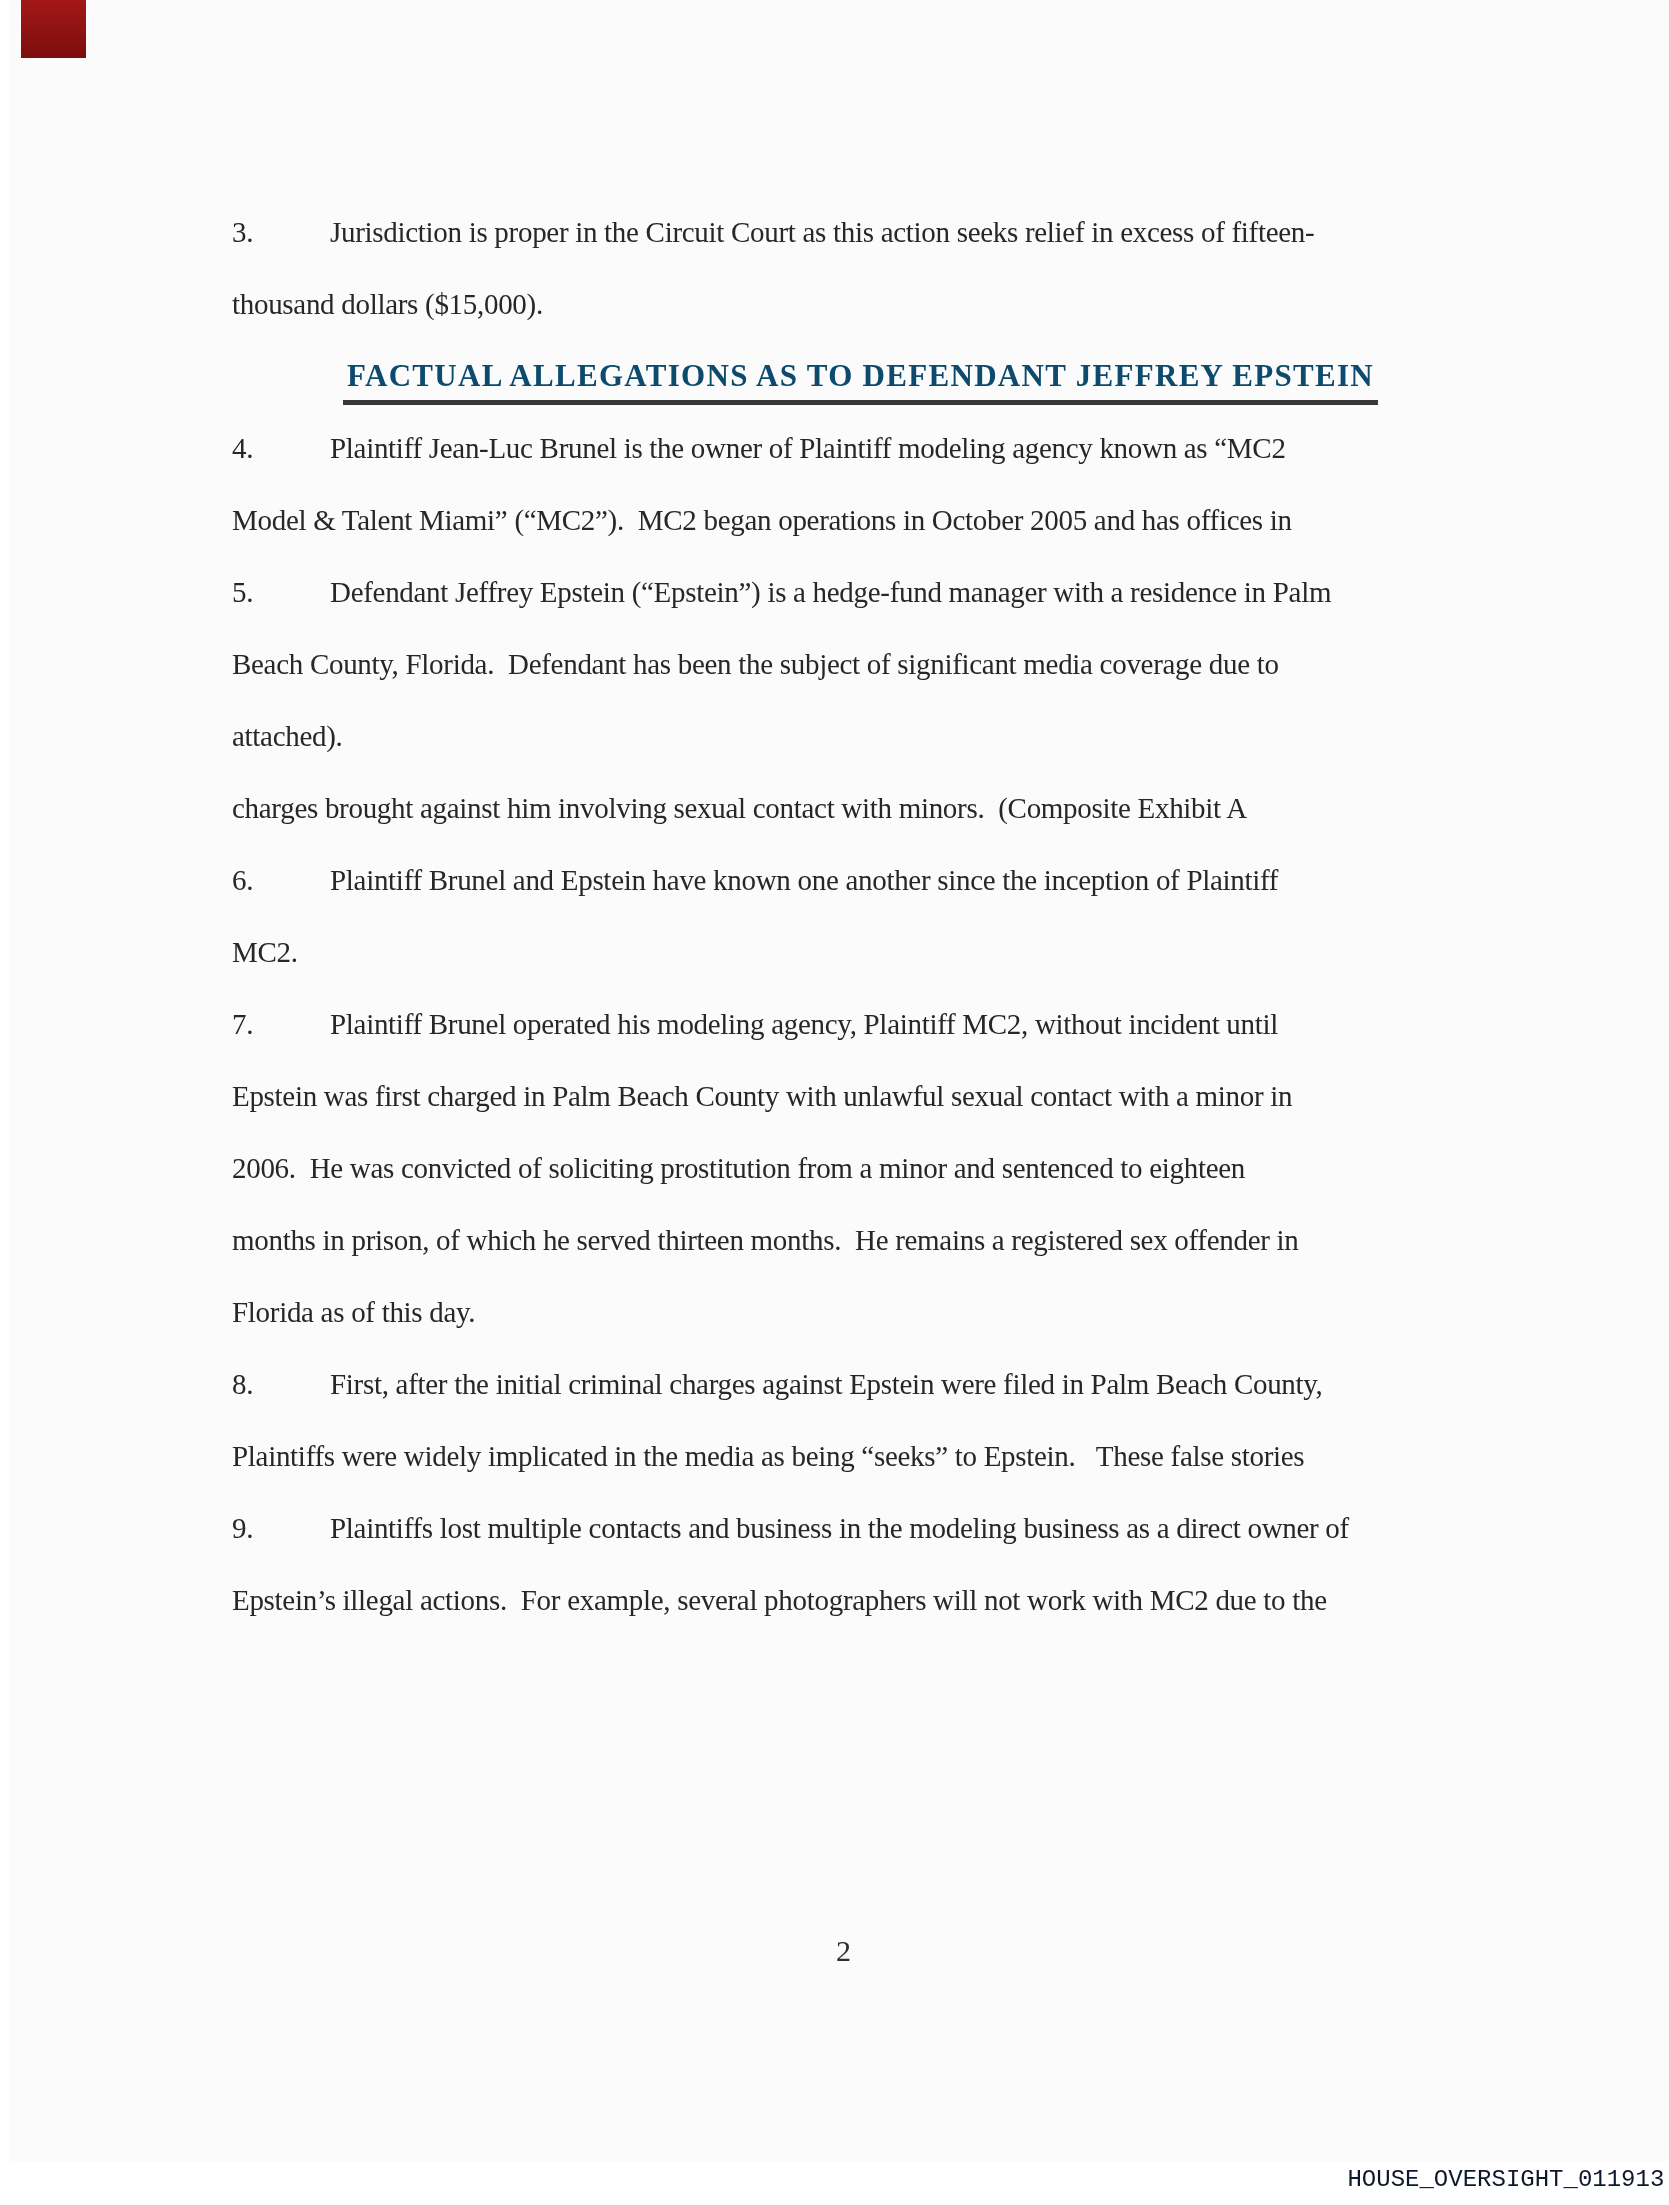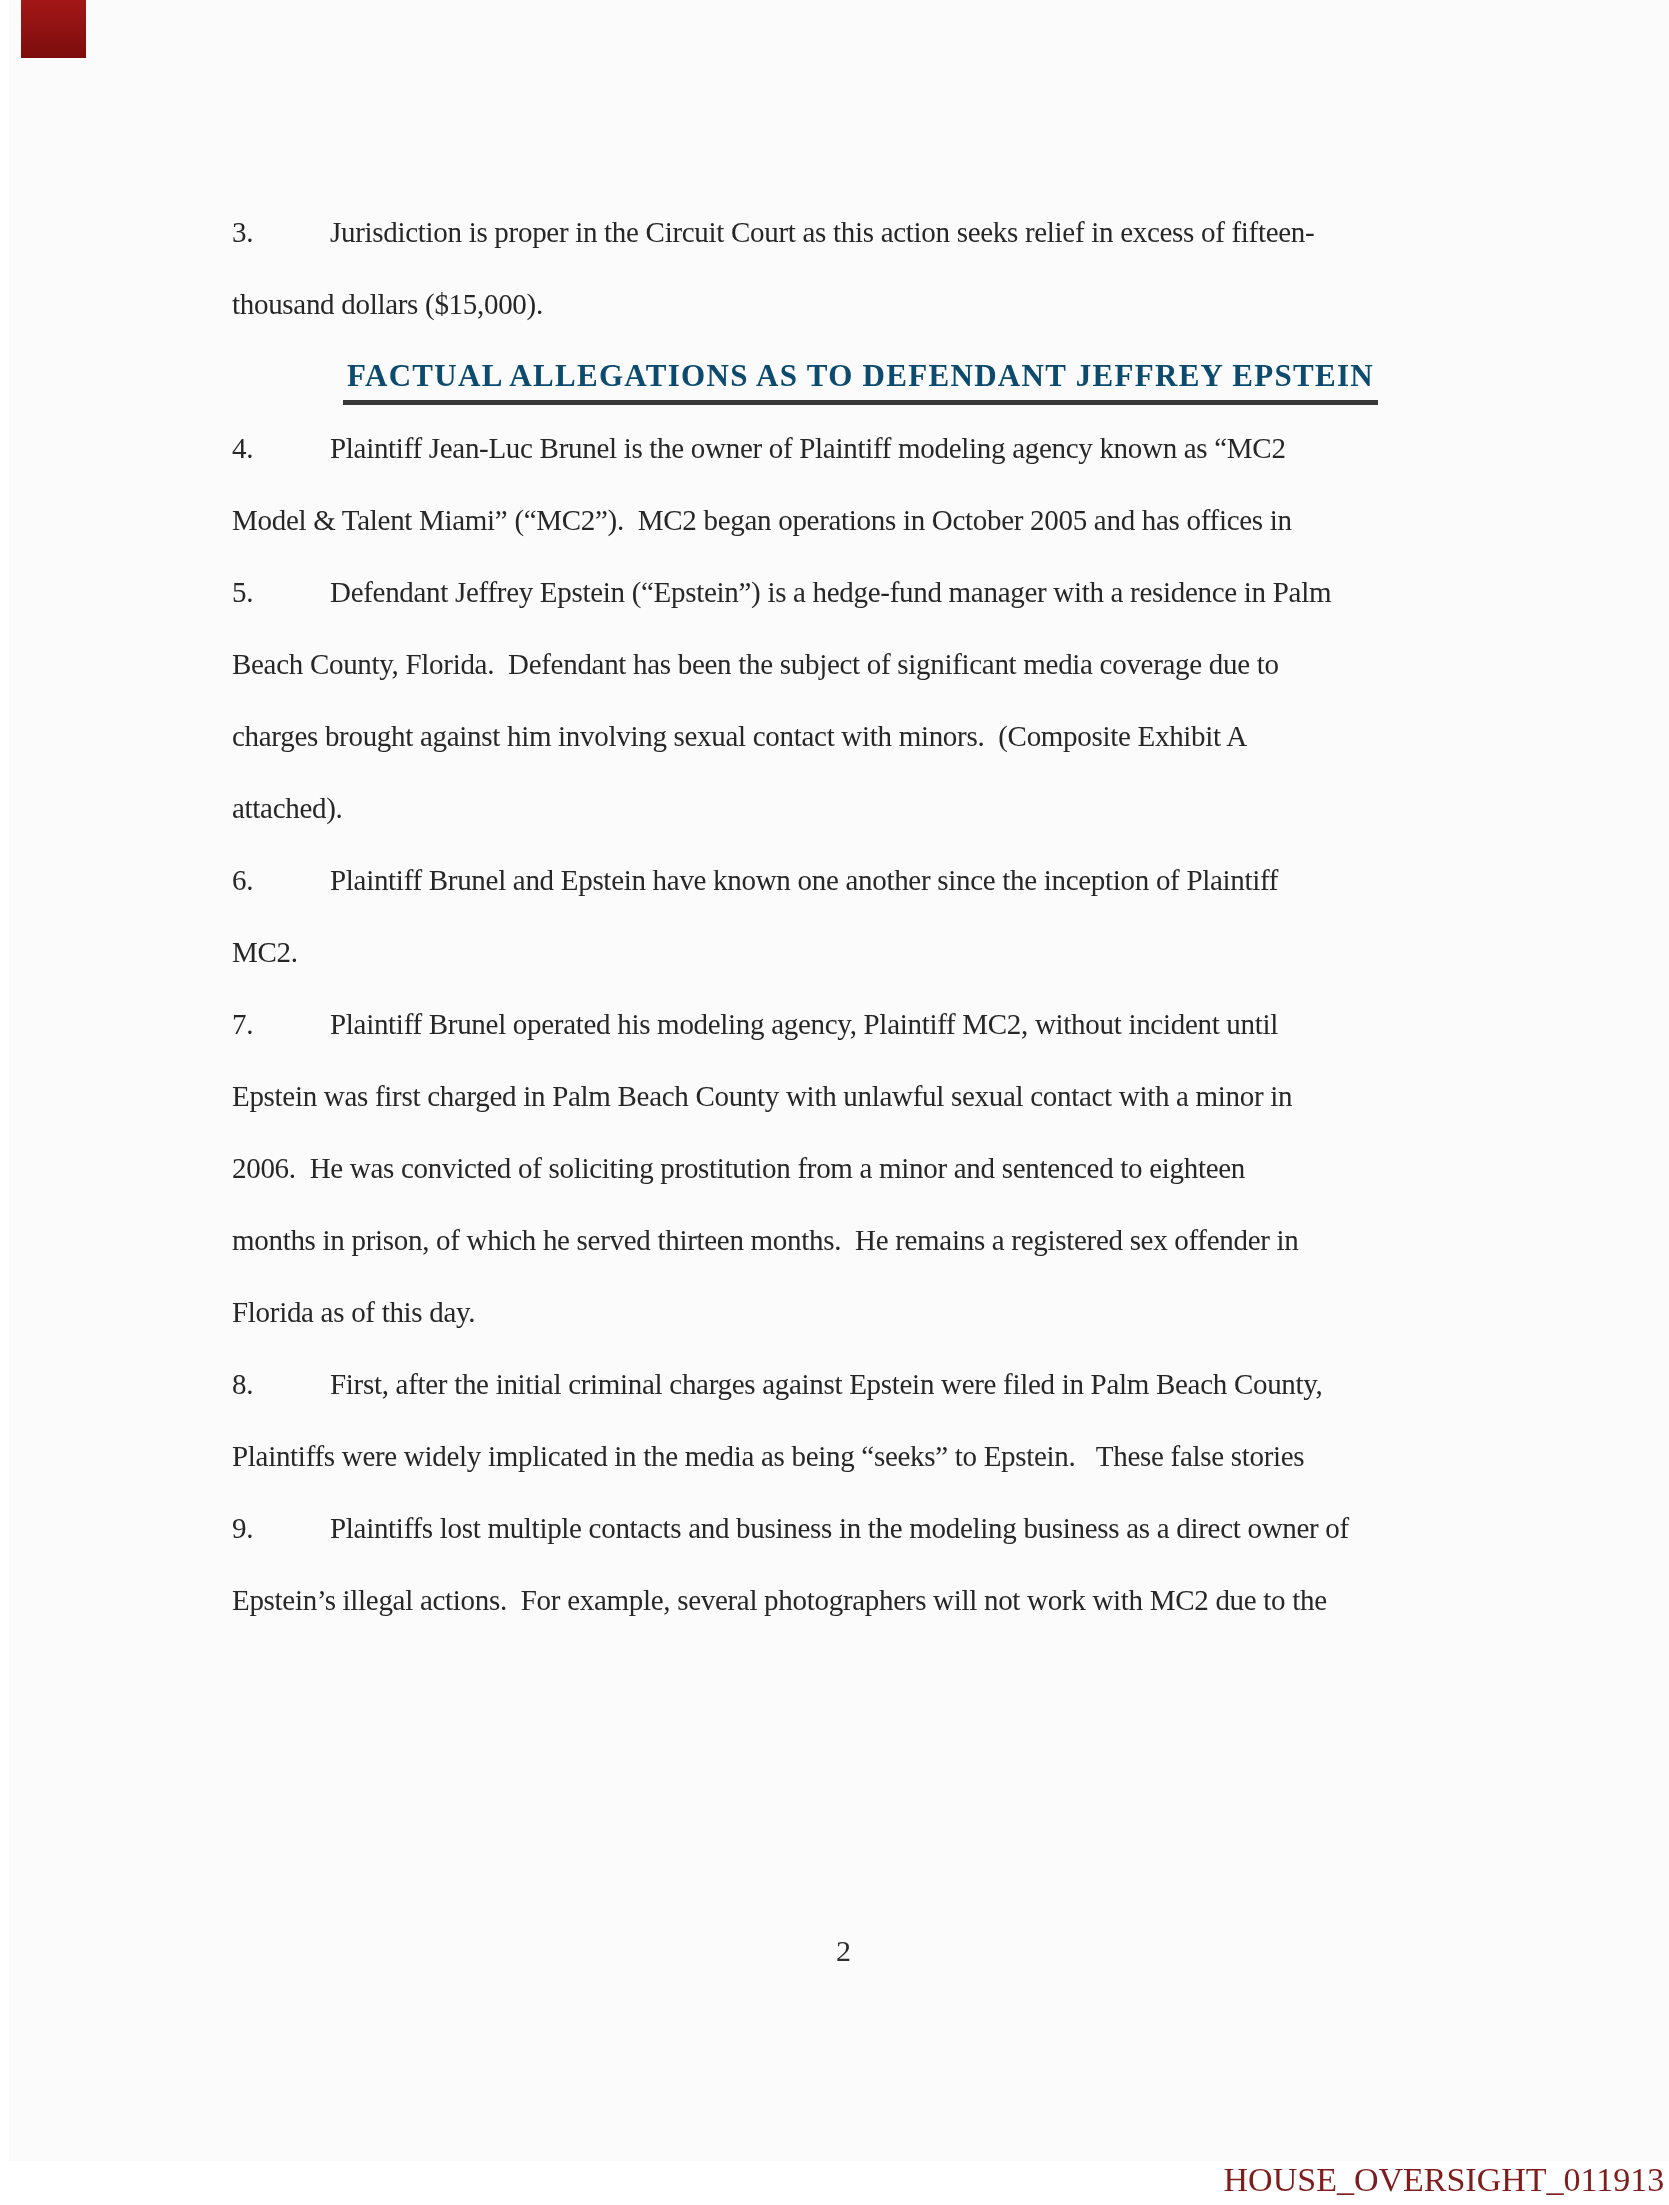--- a/index.html
+++ b/index.html
@@ -76,42 +76,42 @@
     text-align: center;
     font-size: 30px;
     color: #2e2e2e;
   }
   .bates {
     position: absolute;
     right: 13.7px;
     top: 2159px;
     height: 44px;
     line-height: 42px;
-    font-family: Liberation Serif, serif;
-    font-size: 34px;
-    color: #7f1d1d;
+    font-family: Liberation Mono, monospace;
+    font-size: 24px;
+    color: #0f172a;
   }
 </style>
 </head>
 <body>
 
 <div class="sheet">
   <div class="bottom-strip"></div>
   <div class="red-artifact"></div>
 
   <div class="content">
       <div class="line para-start"><span class="para-num">3.</span><span>Jurisdiction is proper in the Circuit Court as this action seeks relief in excess of fifteen-</span></div>
       <div class="line continuation"><span>thousand dollars ($15,000).</span></div>
       <div class="line heading"><span class="heading-text">FACTUAL ALLEGATIONS AS TO DEFENDANT JEFFREY EPSTEIN</span></div>
       <div class="line para-start"><span class="para-num">4.</span><span>Plaintiff Jean-Luc Brunel is the owner of Plaintiff modeling agency known as “MC2</span></div>
       <div class="line continuation"><span>Model &amp; Talent Miami” (“MC2”).  MC2 began operations in October 2005 and has offices in</span></div>
       <div class="line para-start"><span class="para-num">5.</span><span>Defendant Jeffrey Epstein (“Epstein”) is a hedge-fund manager with a residence in Palm</span></div>
       <div class="line continuation"><span>Beach County, Florida.  Defendant has been the subject of significant media coverage due to</span></div>
+      <div class="line continuation"><span>attached).</span></div>
       <div class="line continuation"><span>charges brought against him involving sexual contact with minors.  (Composite Exhibit A</span></div>
-      <div class="line continuation"><span>attached).</span></div>
       <div class="line para-start"><span class="para-num">6.</span><span>Plaintiff Brunel and Epstein have known one another since the inception of Plaintiff</span></div>
       <div class="line continuation"><span>MC2.</span></div>
       <div class="line para-start"><span class="para-num">7.</span><span>Plaintiff Brunel operated his modeling agency, Plaintiff MC2, without incident until</span></div>
       <div class="line continuation"><span>Epstein was first charged in Palm Beach County with unlawful sexual contact with a minor in</span></div>
       <div class="line continuation"><span>2006.  He was convicted of soliciting prostitution from a minor and sentenced to eighteen</span></div>
       <div class="line continuation"><span>months in prison, of which he served thirteen months.  He remains a registered sex offender in</span></div>
       <div class="line continuation"><span>Florida as of this day.</span></div>
       <div class="line para-start"><span class="para-num">8.</span><span class="bold">First</span><span>, after the initial criminal charges against Epstein were filed in Palm Beach County,</span></div>
       <div class="line continuation"><span>Plaintiffs were widely implicated in the media as being “seeks” to Epstein.   These false stories</span></div>
       <div class="line para-start"><span class="para-num">9.</span><span>Plaintiffs lost multiple contacts and business in the modeling business as a direct owner of</span></div>

